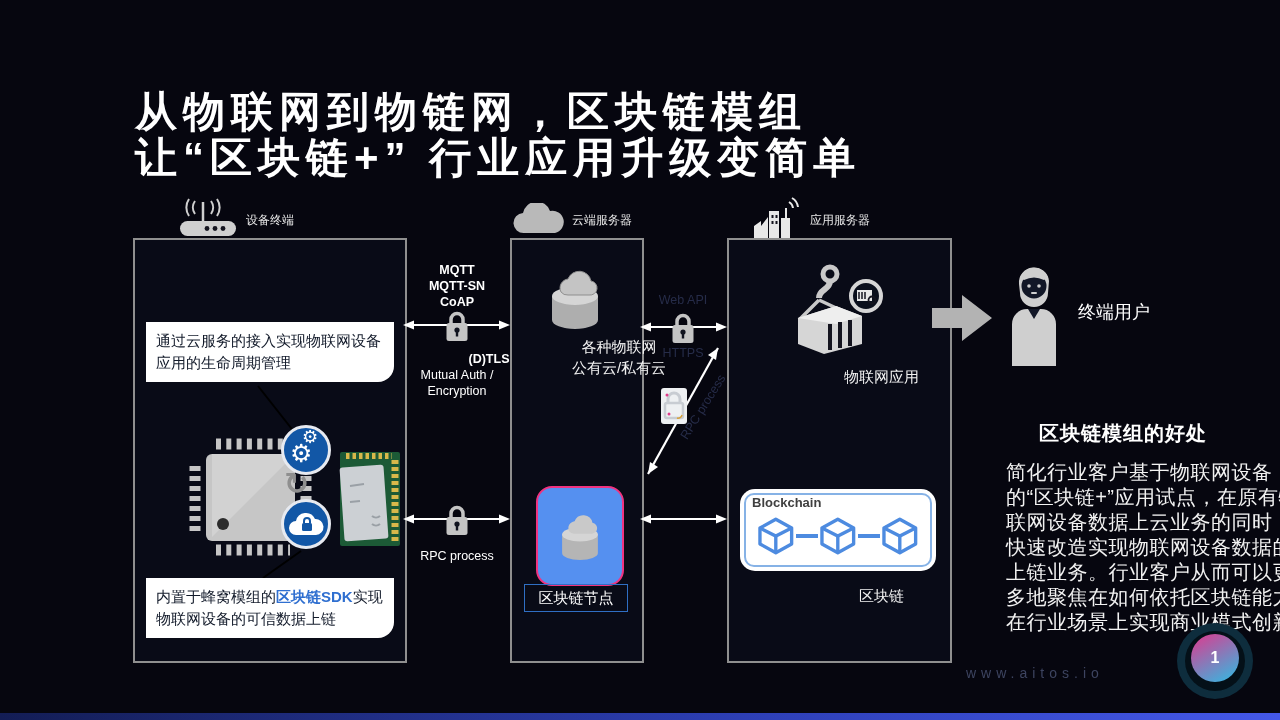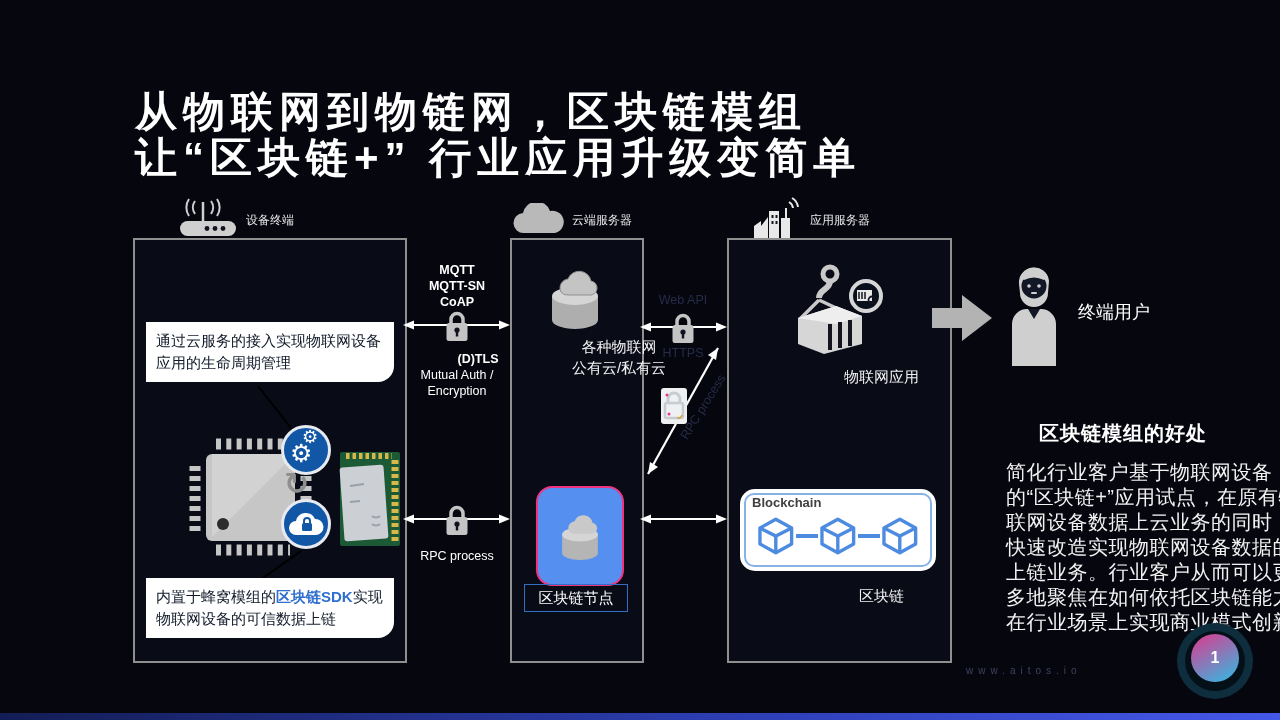--- a/index.html
+++ b/index.html
@@ -22,21 +22,21 @@
                background:#1257a6;border:3px solid #e7eaf0;box-sizing:border-box;}
   .node-box{position:absolute;border:1px solid #2f6fc4;color:#ffffff;font-size:15px;
             text-align:center;line-height:26px;}
   .bc-box{position:absolute;background:#ffffff;border-radius:15px;}
   .bc-inner{position:absolute;left:4px;top:4px;right:4px;bottom:4px;border:2px solid #86b2e6;border-radius:10px;}
   .bc-title{position:absolute;left:12px;top:6px;font-size:13px;font-weight:bold;color:#404040;}
   .cube-row{position:absolute;left:16px;right:16px;top:26px;display:flex;align-items:center;justify-content:space-between;}
   .cube-link{width:24px;height:4px;background:#4d8be0;}
   .benefits-title{font-size:20px;font-weight:bold;color:#ffffff;text-align:center;letter-spacing:1px;}
   .benefits-body{font-size:20px;color:#f2f2f2;line-height:25px;letter-spacing:0.5px;}
-  .site{font-size:10px;letter-spacing:5px;color:#3d4460;}
+  .site{font-size:14px;letter-spacing:5px;color:#3d4460;}
   .badge-outer{position:absolute;width:76px;height:76px;border-radius:50%;background:#0e2d3d;}
   .badge-gap{position:absolute;width:60px;height:60px;border-radius:50%;background:#041018;}
   .badge-core{position:absolute;width:48px;height:48px;border-radius:50%;
               background:linear-gradient(150deg,#cf4596 10%,#3fb0dc 90%);
               color:#ffffff;font-size:16px;font-weight:bold;text-align:center;line-height:48px;}
   .bottom-bar{position:absolute;left:0;bottom:0;width:1280px;height:7px;
               background:linear-gradient(90deg,#131d55 0%,#2e40b8 60%,#4458e8 100%);}
   .gear-glyph{position:absolute;color:#ffffff;}
   .sync-glyph{position:absolute;color:#8f8f8f;font-size:30px;font-weight:bold;}
   .diag-text{position:absolute;font-size:12.5px;color:#262c49;transform:rotate(-58deg);width:110px;text-align:center;}
@@ -170,21 +170,21 @@
     <polygon points="107,8 96,3.5 96,12.5" fill="#ffffff"></polygon>
   </svg>
   <div class="abs" style="left:443px;top:310px;">
     <svg width="28" height="34" viewBox="0 0 28 34">
       <path d="M8 14 V9.5 a6 6 0 0 1 12 0 V14" fill="none" stroke="#c4c4c4" stroke-width="3.5"></path>
       <rect x="3.5" y="13" width="21" height="18" rx="2.5" fill="#c4c4c4"></rect>
       <circle cx="14" cy="20" r="2.6" fill="#10131f"></circle>
       <rect x="12.8" y="20" width="2.4" height="6.5" fill="#10131f"></rect>
     </svg>
   </div>
-  <div class="abs small-label bold" style="left:428px;top:351px;width:100px;">(D)TLS</div>
+  <div class="abs small-label bold" style="left:407px;top:351px;width:100px;padding-left:32px;">(D)TLS</div>
   <div class="abs small-label ital pre" style="left:407px;top:367px;width:100px;">Mutual Auth /
 Encryption</div>
 
   <svg class="abs" style="left:403px;top:511px;" width="107" height="16">
     <line x1="9" y1="8" x2="98" y2="8" stroke="#ffffff" stroke-width="2.2"></line>
     <polygon points="0,8 11,3.5 11,12.5" fill="#ffffff"></polygon>
     <polygon points="107,8 96,3.5 96,12.5" fill="#ffffff"></polygon>
   </svg>
   <div class="abs" style="left:443px;top:504px;">
     <svg width="28" height="34" viewBox="0 0 28 34">

